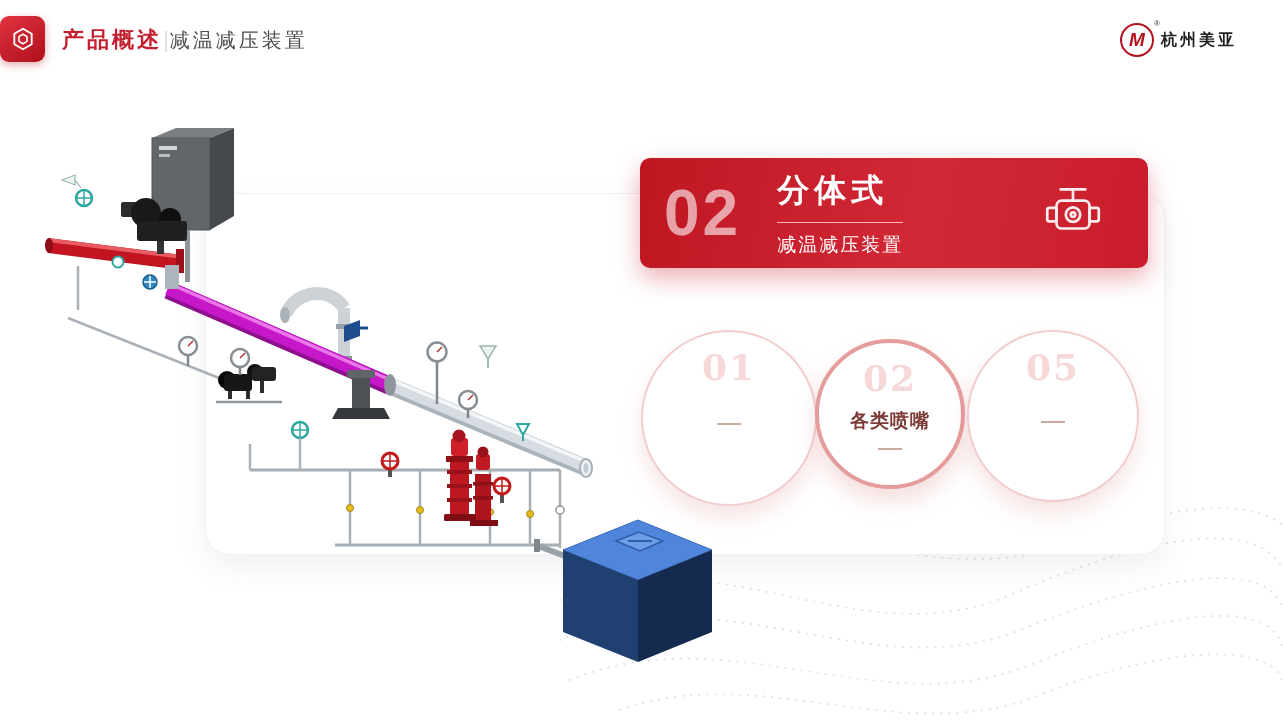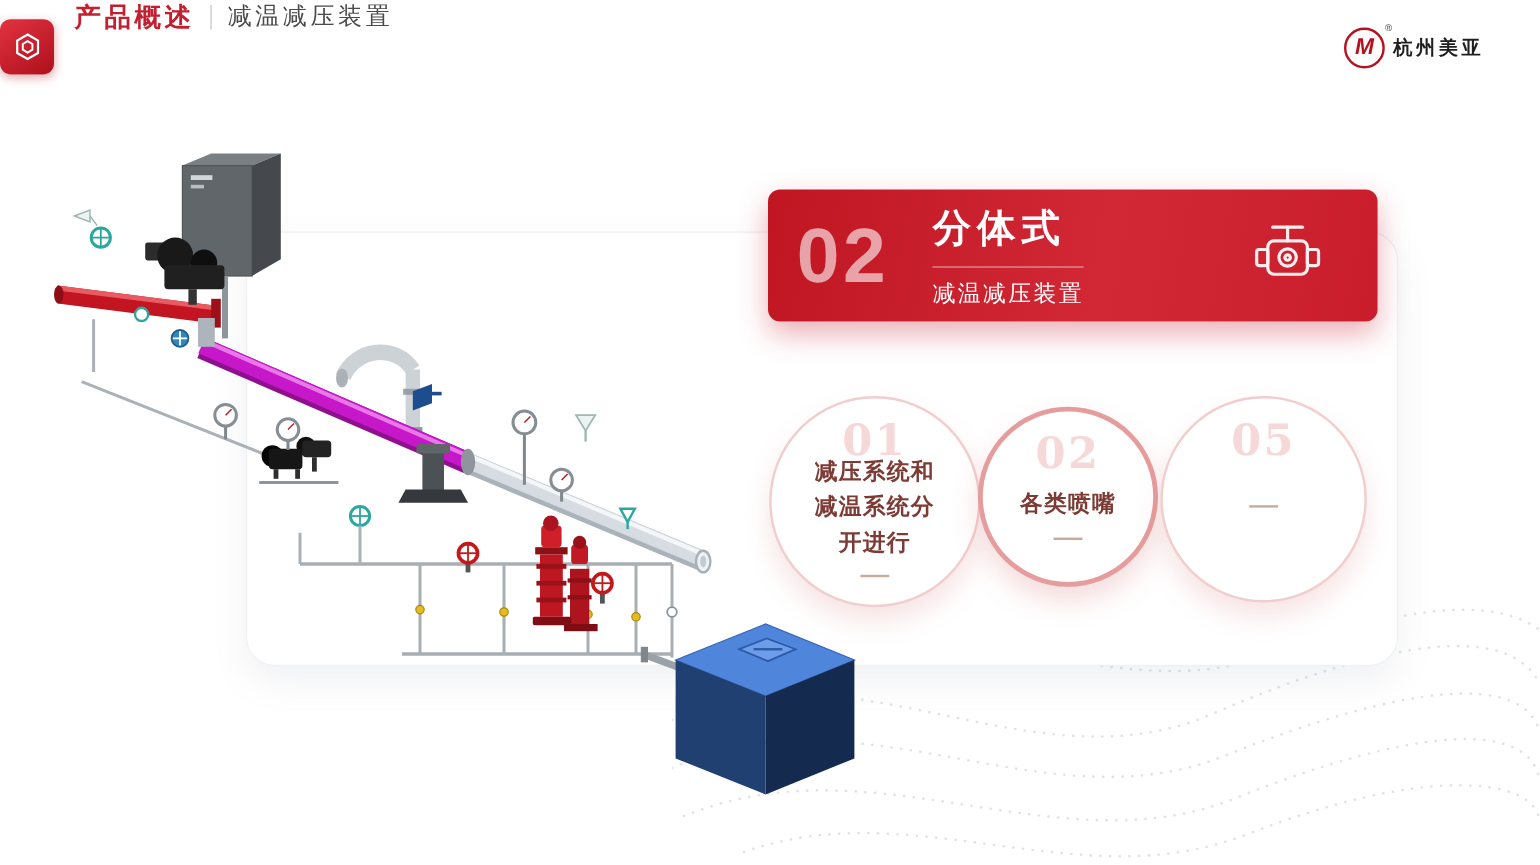--- a/index.html
+++ b/index.html
@@ -5,21 +5,21 @@
   *{margin:0;padding:0;box-sizing:border-box}
   html,body{width:1283px;height:721px;overflow:hidden}
   body{position:relative;background:#ffffff;font-family:"Liberation Sans","DejaVu Sans",sans-serif}
 
   
   .header{position:absolute;top:0;left:0;right:0;height:80px;z-index:6}
   .badge{position:absolute;left:0px;top:16px;width:45px;height:46px;border-radius:9px;
          background:linear-gradient(145deg,#e23340,#ae0f1c);
          box-shadow:0 3px 8px rgba(180,20,30,.35);
          display:flex;align-items:center;justify-content:center}
-  .header-left{position:absolute;left:62px;top:0;height:80px;display:flex;gap:11px}
+  .header-left{position:absolute;left:62px;top:0;height:80px;display:flex;align-items:center;gap:1px}
   .section-title{font-size:22px;font-weight:700;color:#c31f2e;letter-spacing:3px}
   .title-divider{font-size:22px;font-weight:300;color:#c9c9c9;transform:scaleX(.6)}
   .page-title{font-size:20px;color:#4b4b4b;letter-spacing:3px}
   .brand{position:absolute;right:46px;top:0;height:80px;display:flex;align-items:center;gap:7px}
   .logo-wrap{position:relative;width:34px;height:34px}
   .logo-circle{width:34px;height:34px;border:2.5px solid #b5121f;border-radius:50%;
                display:flex;align-items:center;justify-content:center}
   .logo-letter{font-size:19px;font-weight:800;color:#b5121f;font-style:italic}
   .reg-mark{position:absolute;top:-4px;right:-6px;font-size:8px;color:#444}
   .brand-name{font-size:16px;font-weight:600;color:#1f1f1f;letter-spacing:3px}
@@ -287,25 +287,20 @@
         <rect x="48" y="24" width="9" height="13" rx="2"></rect>
         <circle cx="32" cy="30.5" r="7"></circle>
         <circle cx="32" cy="30.5" r="2.2"></circle>
       </g>
     </svg>
   </div>
 </div>
 
 <div class="feature f1">
   <div class="f-index">01</div>
-  <div class="f-text">
-    <span class="f-line">减压系统和</span>
-    <span class="f-line">减温系统分</span>
-    <span class="f-line">开进行</span>
-  </div>
   <div class="f-dash"></div>
 </div>
 
 <div class="feature f2">
   <div class="f-index">02</div>
   <div class="f-text">
     <span class="f-line">各类喷嘴</span>
   </div>
   <div class="f-dash"></div>
 </div>

